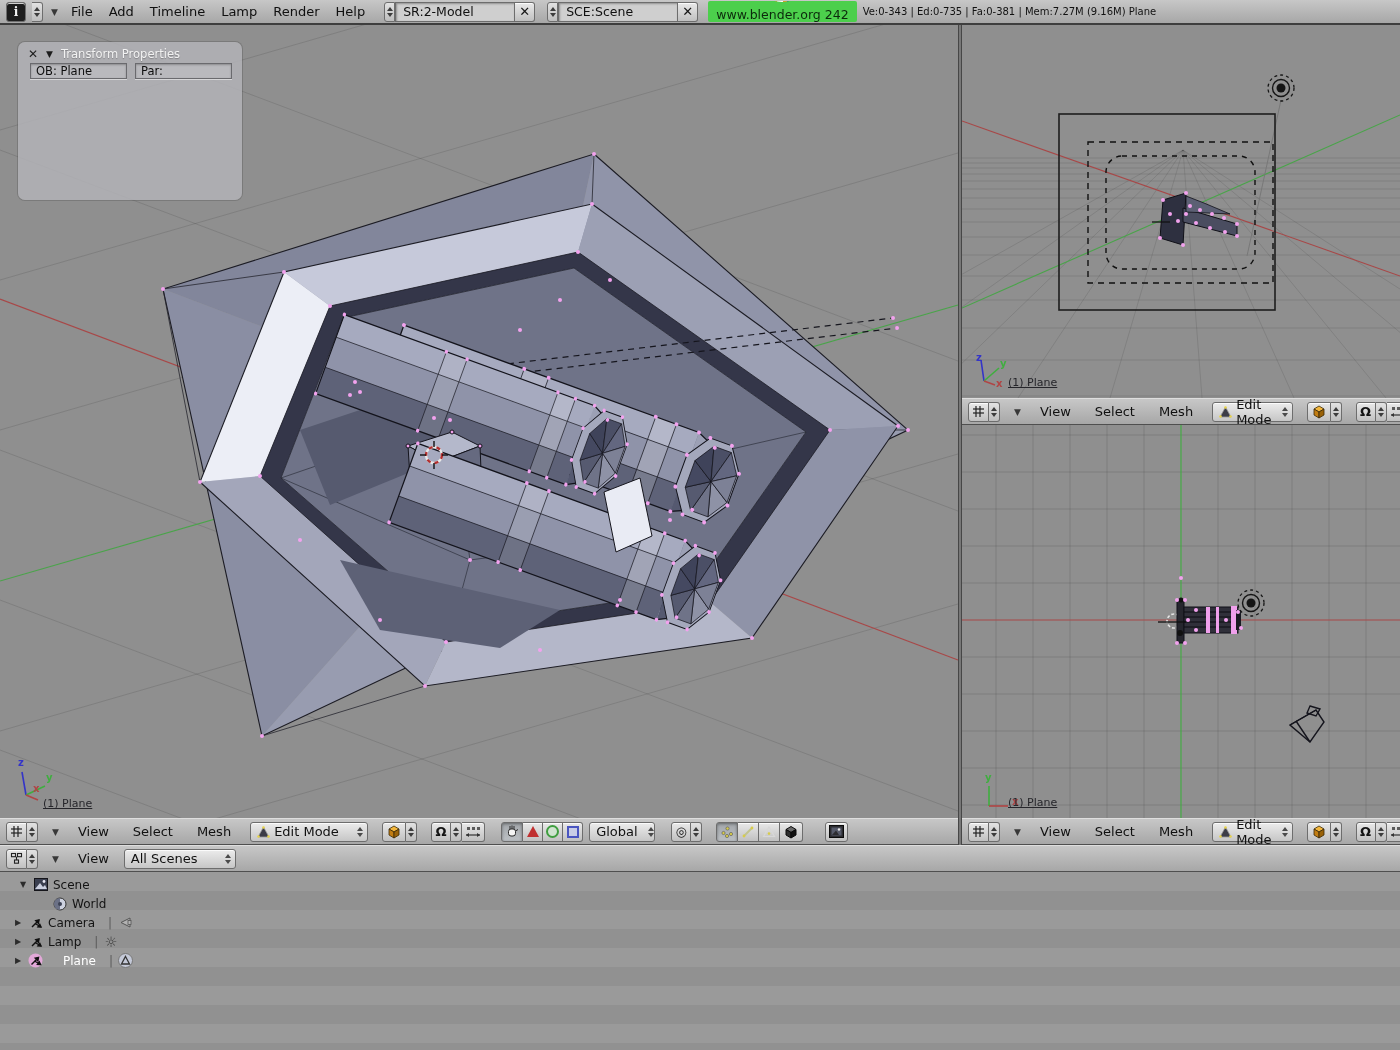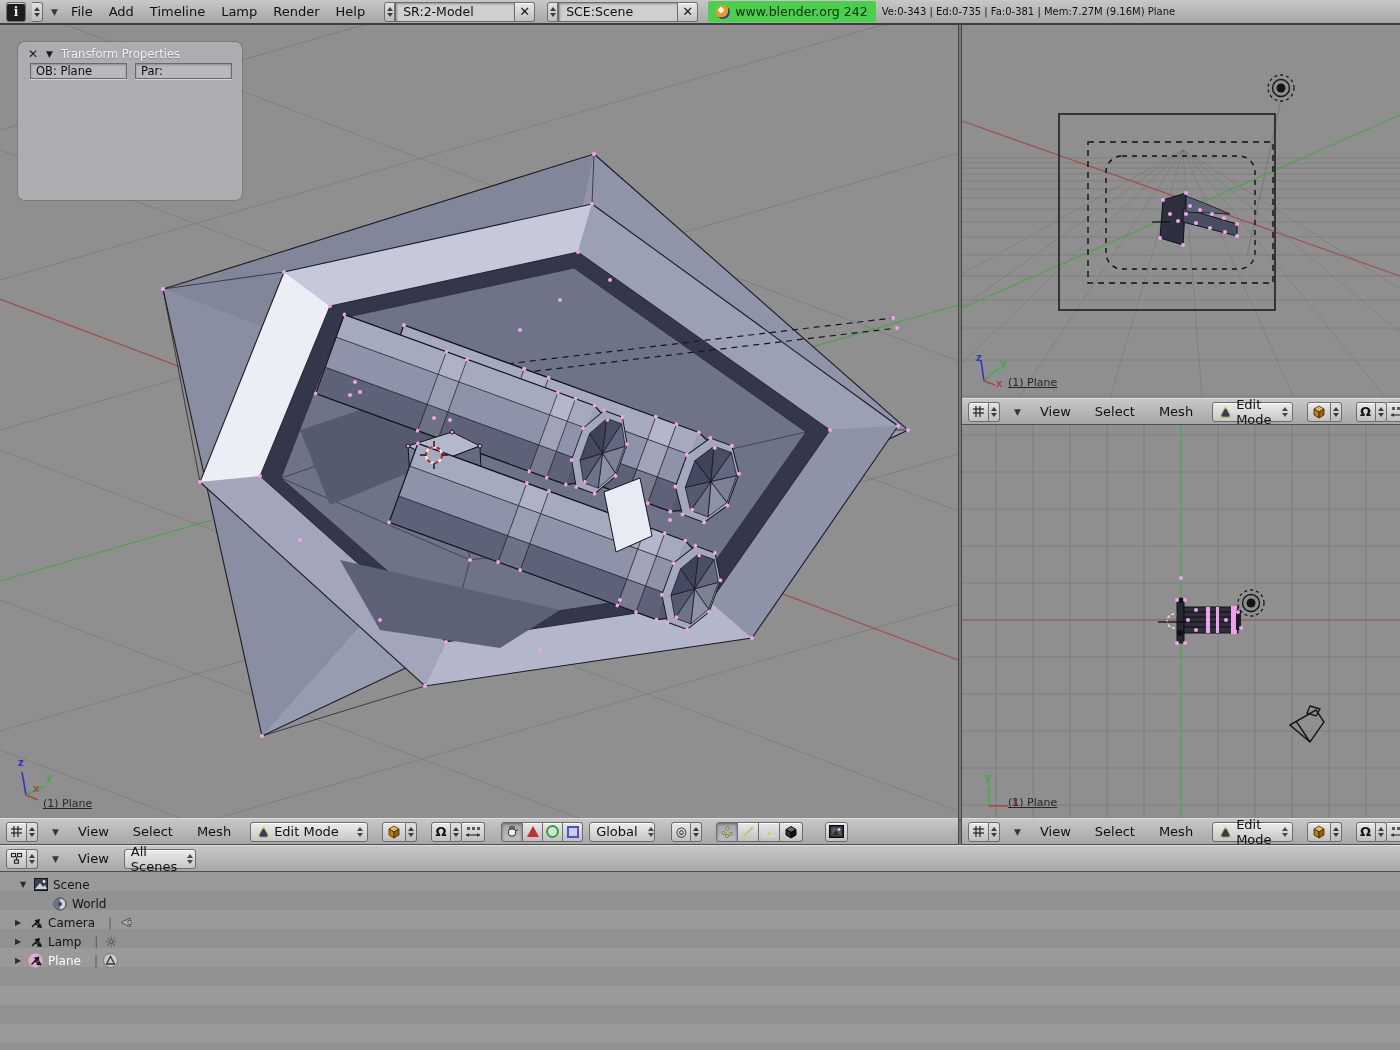--- a/index.html
+++ b/index.html
@@ -449,21 +449,21 @@
     <span class="grp" style="margin-left:6px;">
       <span class="step" style="border-left:1px solid #6d6d6d;border-radius:3px 0 0 3px;">
           <i class="up"></i>
           <i class="dn"></i>
         </span>
       <span class="tfield">SCE:Scene</span>
       <span class="btn xbtn">
           <span>✕</span>
         </span>
     </span>
-    <span class="badge" style="background:#4ccf4c;margin-left:4px;">
+    <span class="badge" style="background:#4ccf4c;margin-left:4px;flex-direction:column;">
       <span class="logo"></span>
       <span>www.blender.org 242</span>
     </span>
     <span class="stats">Ve:0-343 | Ed:0-735 | Fa:0-381 | Mem:7.27M (9.16M) Plane</span>
   </div>
 
   <div id="tpanel">
     <div class="phead">
       <span class="pclose">✕</span>
       <span class="pcol">▼</span>
@@ -775,21 +775,21 @@
           <line x1="6.5" y1="4.7" x2="6.5" y2="8" stroke="#222" stroke-width="1.1"></line>
           </svg>
       </span>
       <span class="step">
           <i class="up"></i>
           <i class="dn"></i>
         </span>
     </span>
     <span class="collapse" style="margin-left:6px;">▼</span>
     <span class="menu" style="margin-left:6px;">View</span>
-    <span class="dd" style="margin-left:4px;width:72px;">
+    <span class="dd" style="margin-left:4px;width:112px;">
       <span style="flex:1;">All Scenes</span>
       <span class="ddstep">
           <i class="up"></i>
           <i class="dn"></i>
         </span>
     </span>
   </div>
 
   <div id="outliner">
     <div class="orow" style="left:18px;top:3px;">
@@ -856,21 +856,21 @@
         <svg width="15" height="15" viewBox="0 0 15 15">
             <circle cx="7.5" cy="7.5" r="7" fill="#e2a8d8"></circle>
         <g stroke="#111" stroke-width="1.4" fill="#111">
         <line x1="3.5" y1="11.5" x2="10.5" y2="4.5"></line>
               <polygon points="10.5,4.5 7.3,5.1 9.9,7.7"></polygon>
         <line x1="6.5" y1="8" x2="12.5" y2="11.5"></line>
               <polygon points="12.5,11.5 9.5,11.3 11.3,8.9"></polygon>
             </g>
           </svg>
         </span>
-      <span style="color:#ffffff;">Plane</span>
+      <span style="color:#ffffff;margin-left:15px;">Plane</span>
       <span class="opipe">|</span>
       <span class="oicon">
         <svg width="15" height="15" viewBox="0 0 15 15">
             <circle cx="7.5" cy="7.5" r="7" fill="#c4c9d8" stroke="#777"></circle>
         <polygon points="7.5,3.5 11.5,11 3.5,11" fill="none" stroke="#333" stroke-width="1.3"></polygon>
           </svg>
         </span>
     </div>
   </div>
 

